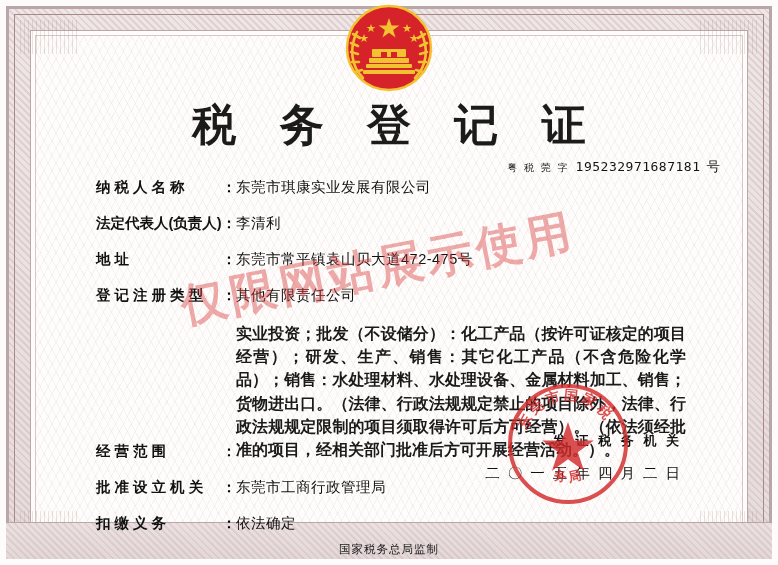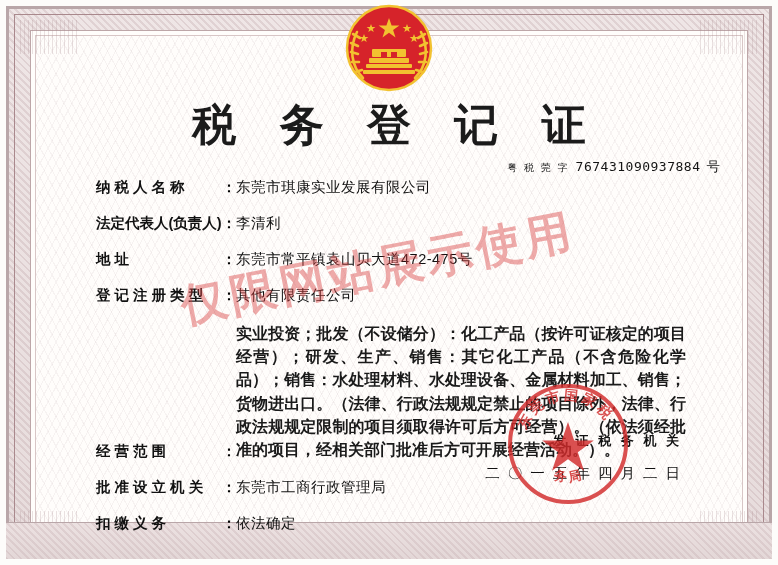--- a/index.html
+++ b/index.html
@@ -278,21 +278,21 @@
         <polygon points="74,22 75.1,25.1 78.4,25.1 75.7,27 76.7,30.1 74,28.2 71.3,30.1 72.3,27 69.6,25.1 72.9,25.1"></polygon>
         <polygon points="81,32 82.1,35.1 85.4,35.1 82.7,37 83.7,40.1 81,38.2 78.3,40.1 79.3,37 76.6,35.1 79.9,35.1"></polygon>
       </g>
     </svg>
   </div>
 
   <div class="title">税 务 登 记 证</div>
 
   <div class="serial">
     <span class="label">粤 税 莞 字</span>
-    <span class="number">767431090937884</span>
+    <span class="number">195232971687181</span>
     <span class="suffix">号</span>
   </div>
 
   <div class="body">
 
     <div class="row">
       <div class="lbl spread">纳 税 人 名 称</div>
       <div class="colon">：</div>
       <div class="val">东莞市琪康实业发展有限公司</div>
     </div>
@@ -349,14 +349,15 @@
       </text>
     </svg>
   </div>
 
   <div class="issuer">发 证 税 务 机 关</div>
   <div class="date">二 〇 一 五 年 四 月 二 日</div>
 
   <div class="watermark">仅限网站展示使用</div>
 
   <div class="bottom-band"></div>
+  <div class="footer">国家税务总局监制</div>
 
 </div>
 
 </body></html>

